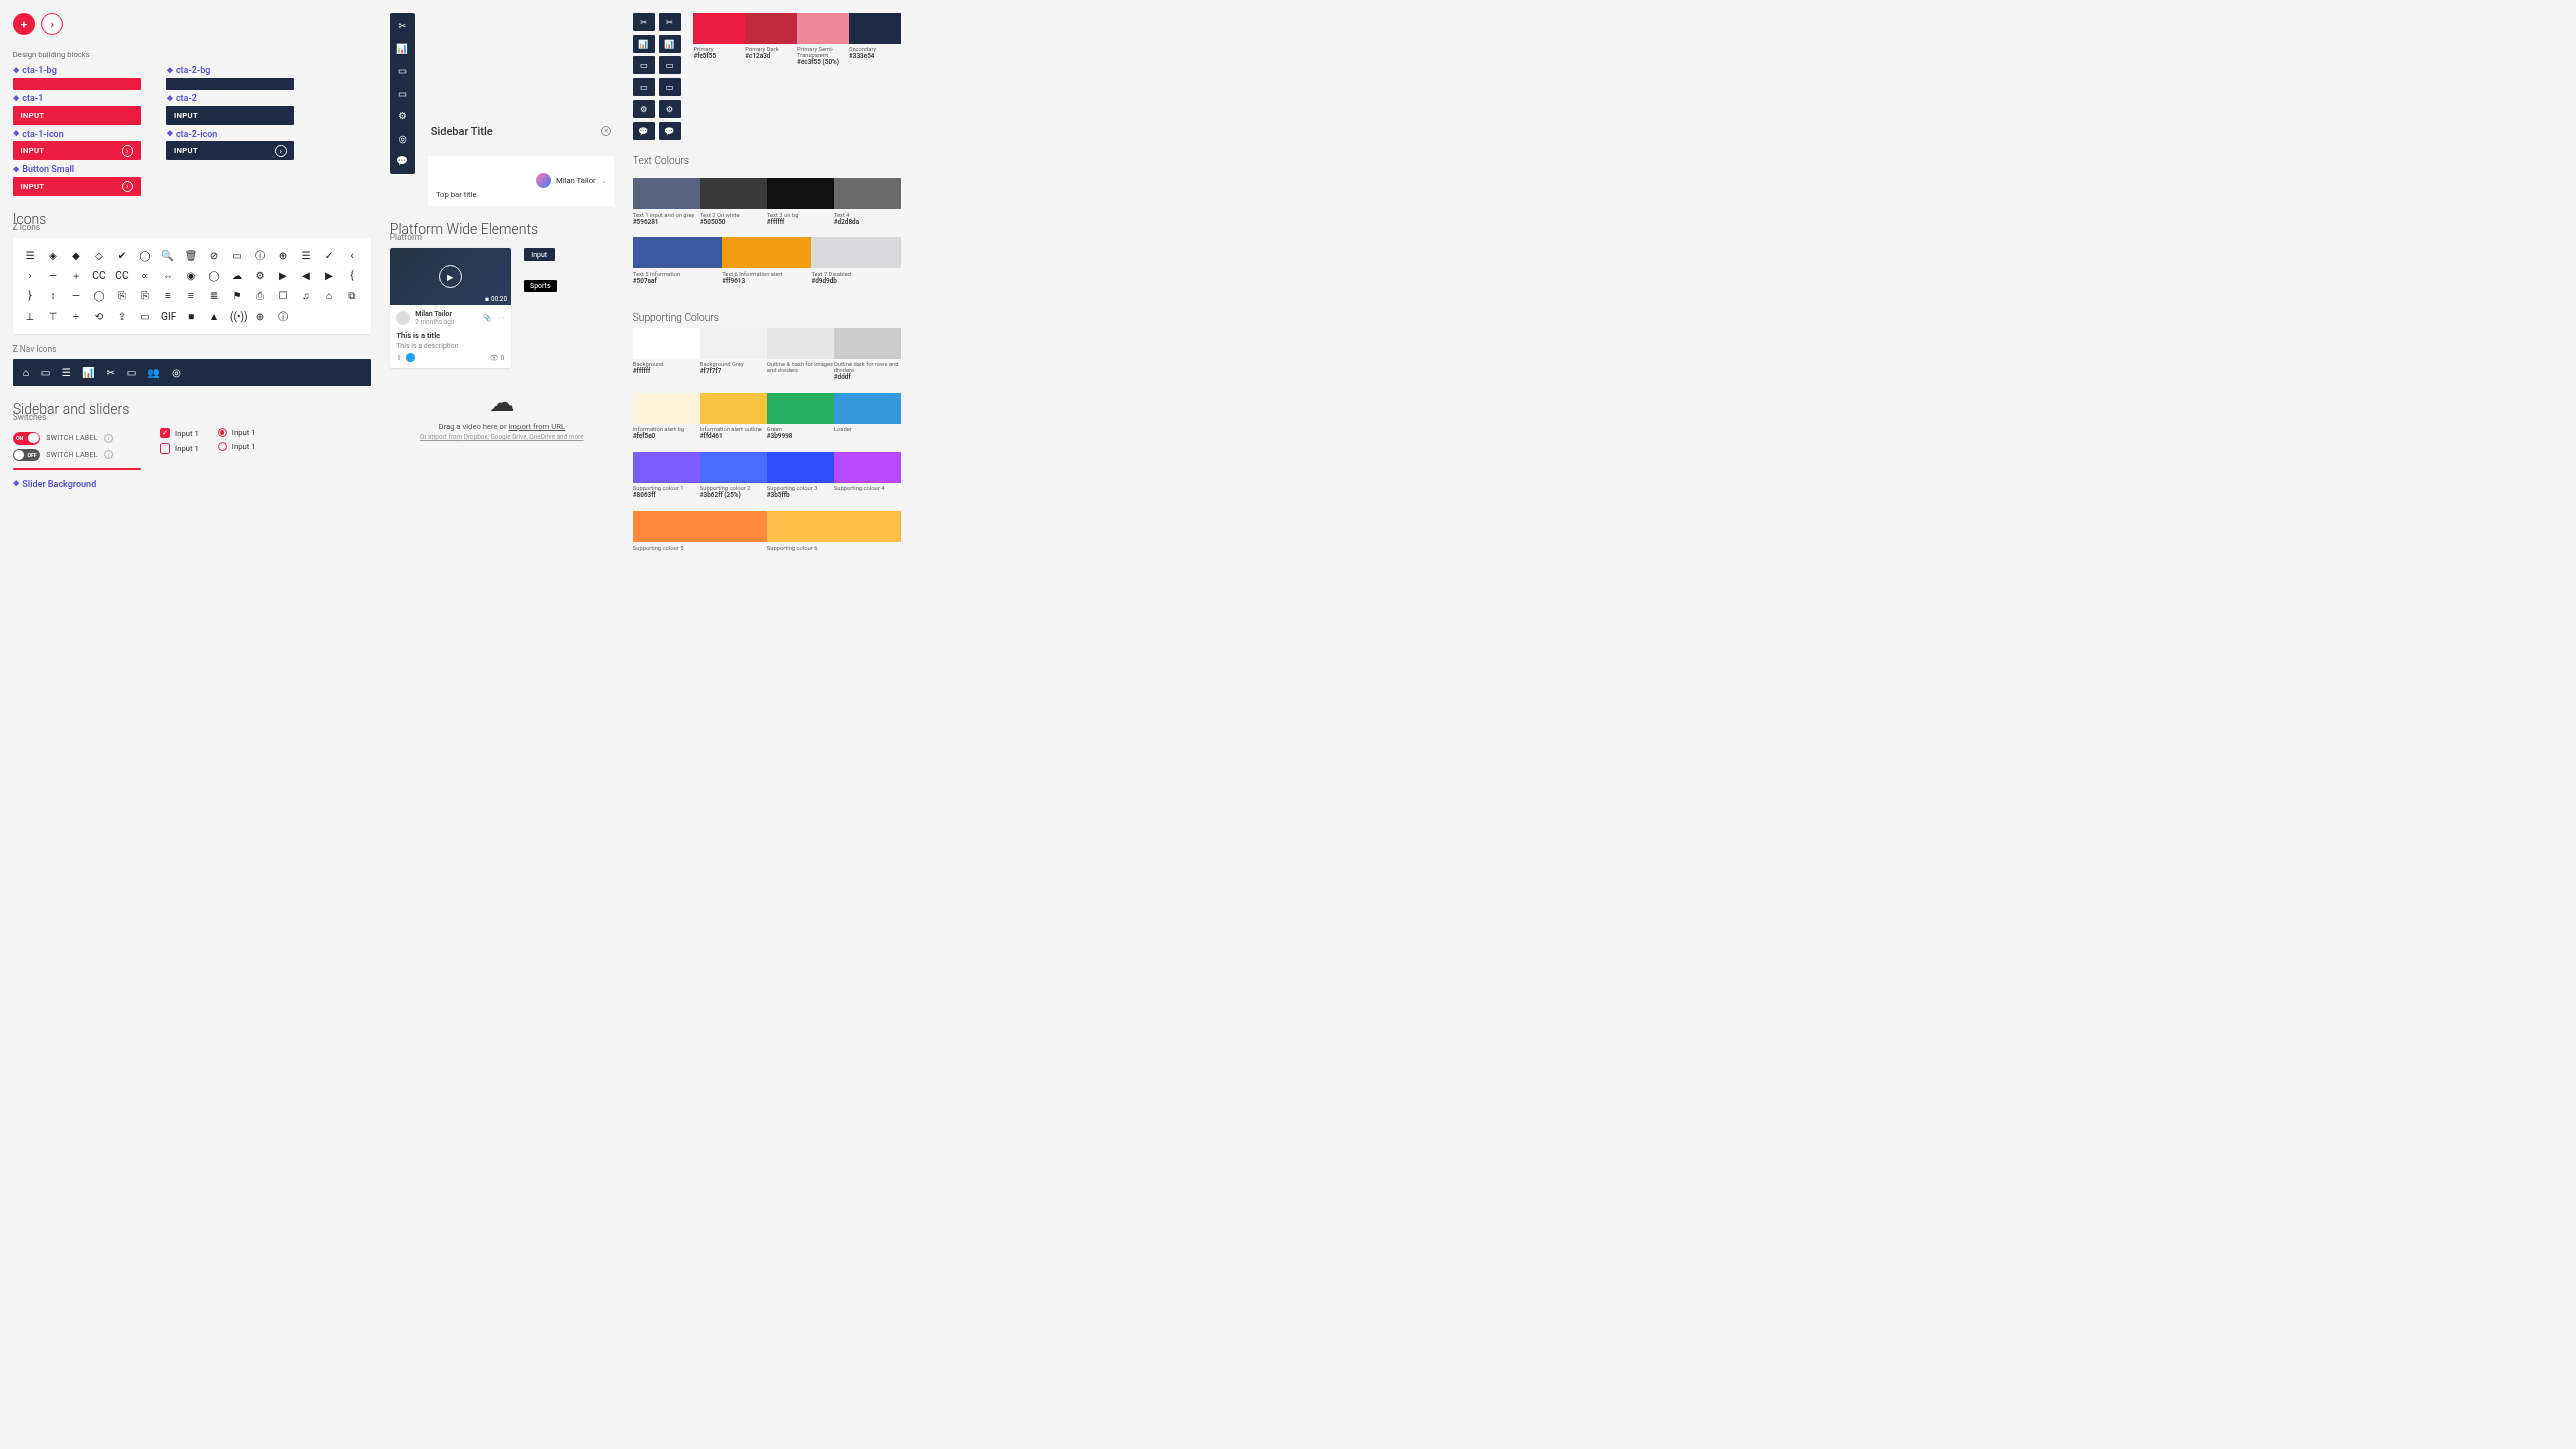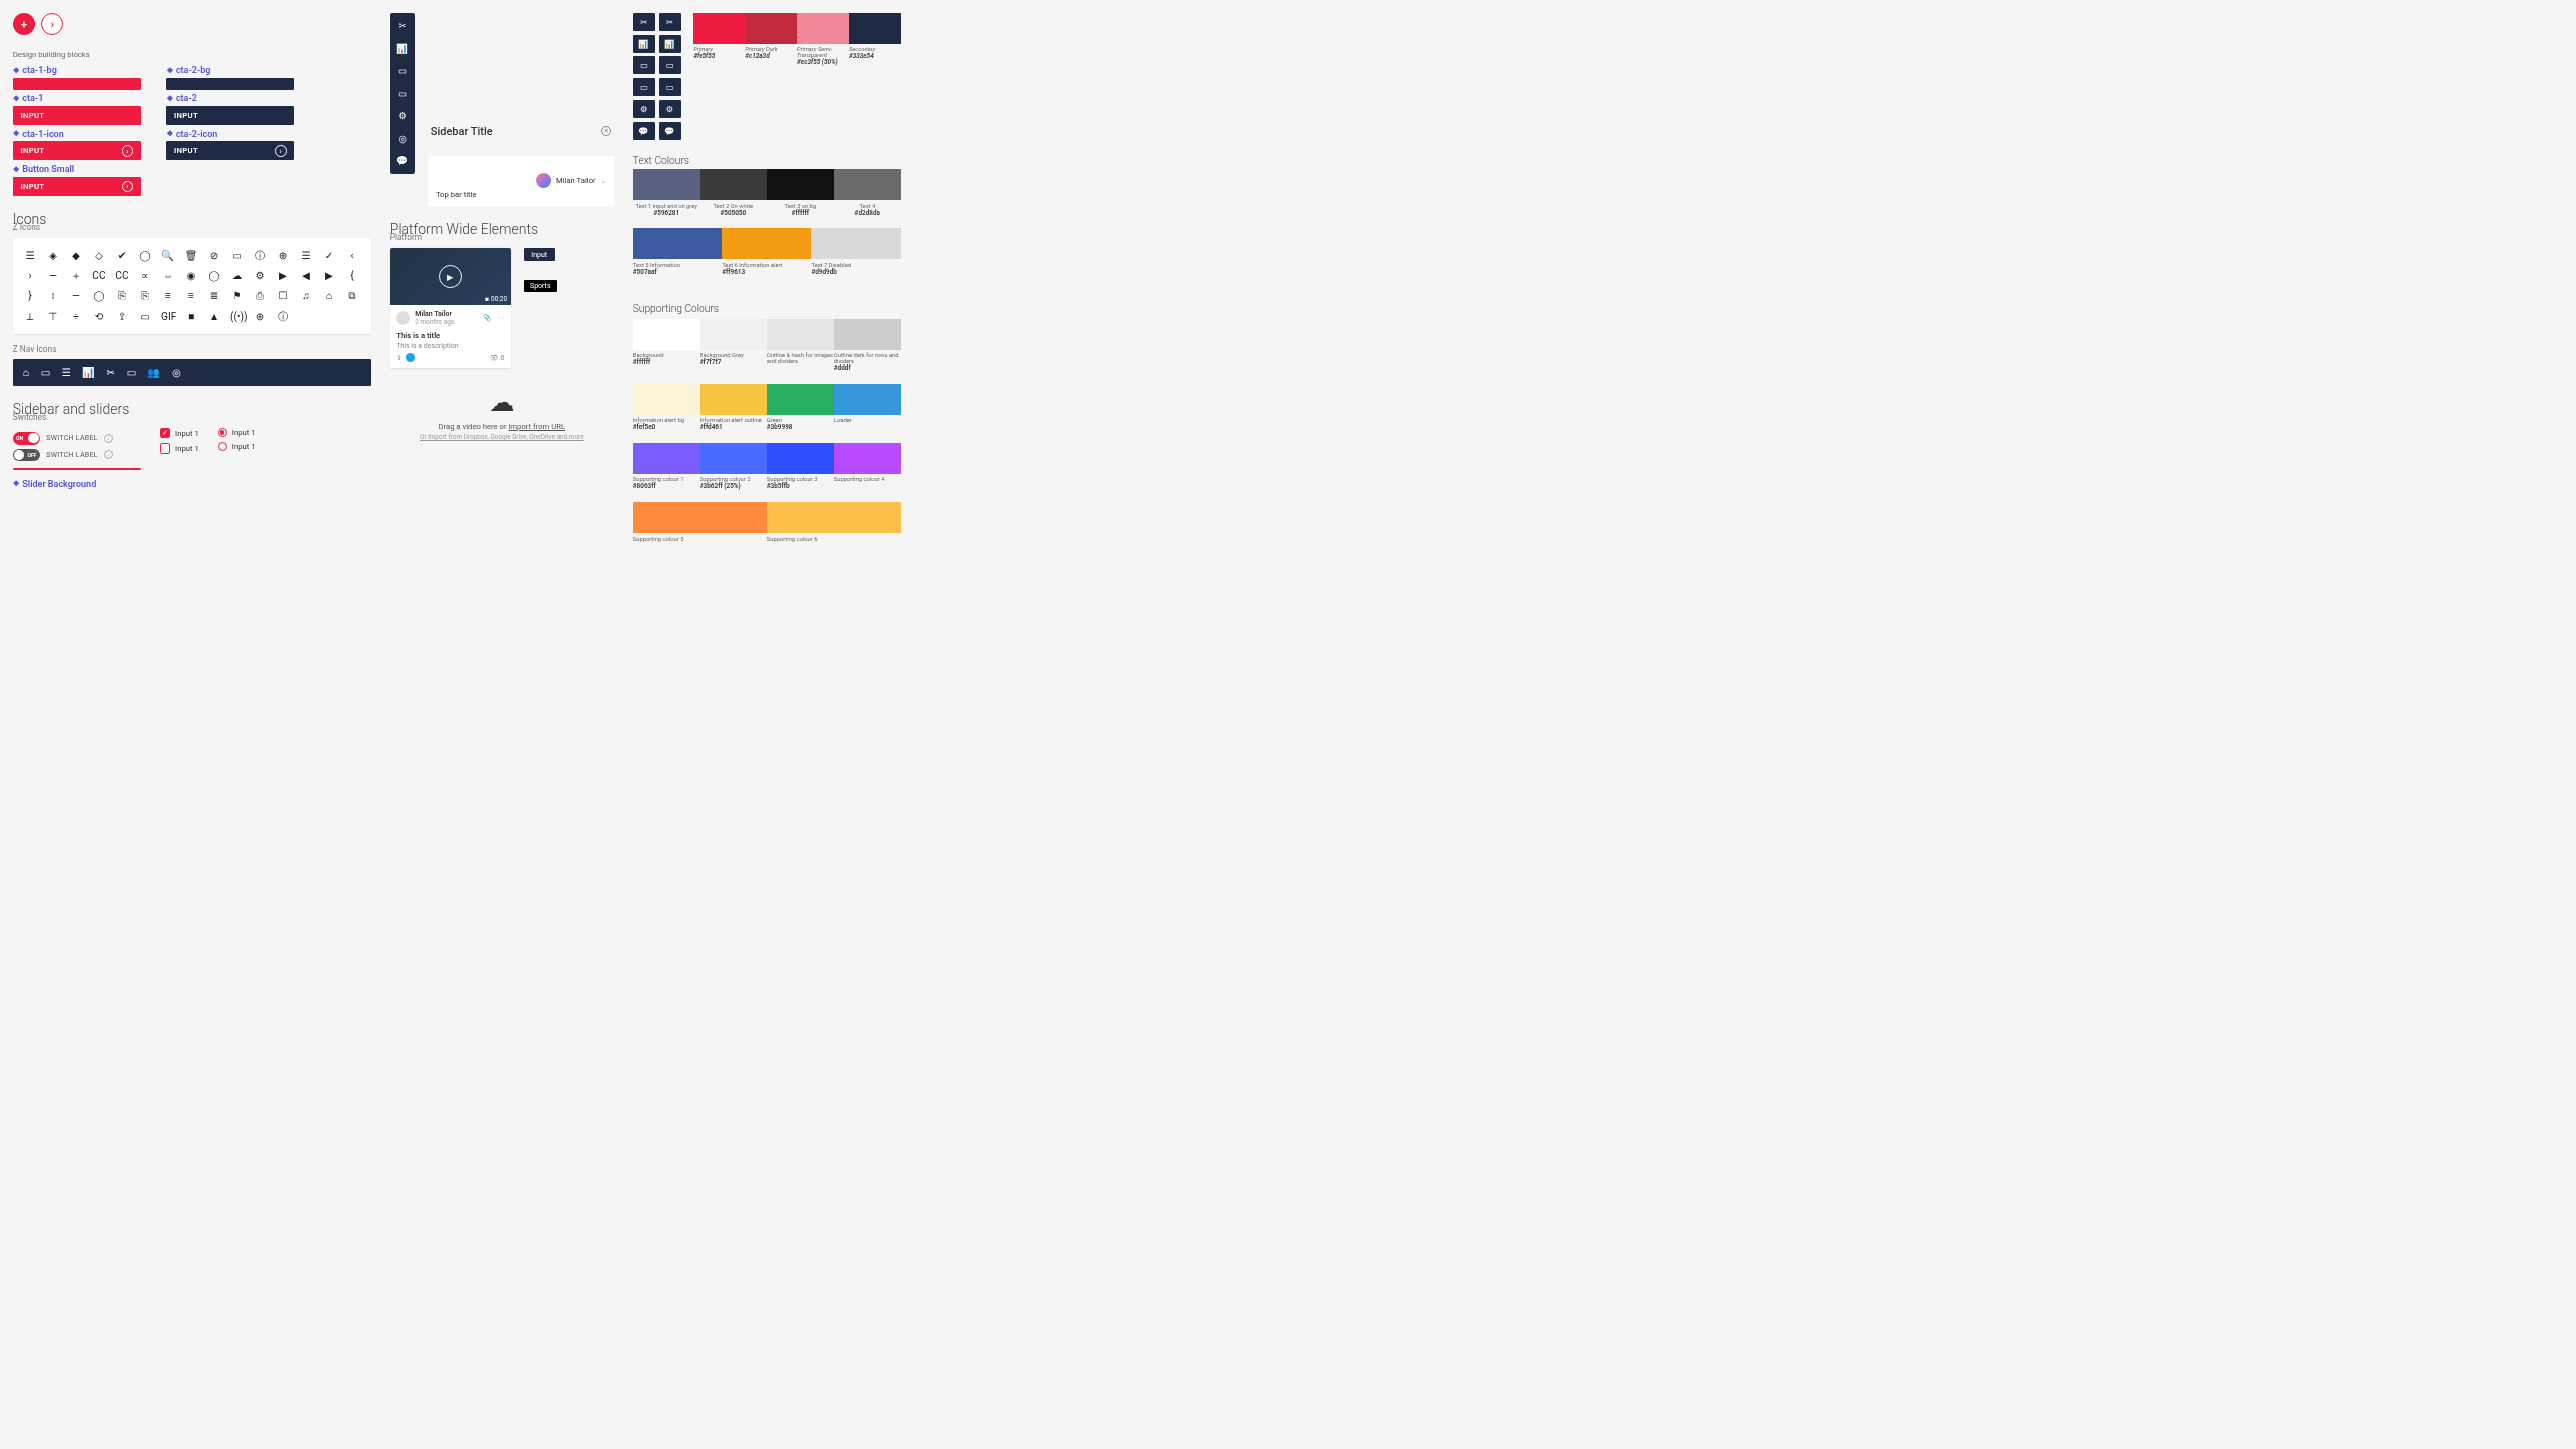--- a/index.html
+++ b/index.html
@@ -387,41 +387,41 @@
         <span>📊</span>
         <span>▭</span>
         <span>▭</span>
         <span>▭</span>
         <span>▭</span>
         <span>⚙</span>
         <span>⚙</span>
         <span>💬</span>
         <span>💬</span>
       </div>
-    <div style="flex:1;font-style:italic;">
+    <div style="flex:1;">
       <div class="swatch-group">
         <div class="swatch-row" id="primary-row">
             <div class="swatch" style="background: rgb(237, 28, 64);"></div>
             <div class="swatch" style="background: rgb(193, 42, 61);"></div>
             <div class="swatch" style="background: rgba(237, 28, 64, 0.5);"></div>
             <div class="swatch" style="background: rgb(31, 42, 68);"></div>
           </div>
         <div class="swatch-labels" id="primary-labels">
             <div><span>Primary</span><span class="hex">#fe5f55</span></div>
             <div><span>Primary Dark</span><span class="hex">#c12a3d</span></div>
             <div><span>Primary Semi-Transparent</span><span class="hex">#ec3f55 (50%)</span></div>
             <div><span>Secondary</span><span class="hex">#333e54</span></div>
           </div>
       </div>
     </div>
   </div>
 
   <div>
     <h2 class="section-title" style="font-size:10.2px;">Text Colours</h2>
-    <div class="swatch-group" style="margin-top:3px;text-align:center;">
+    <div class="swatch-group" style="margin-top:12px;">
       <div class="swatch-row" id="text-row1">
           <div class="swatch" style="background: rgb(89, 98, 129);"></div>
           <div class="swatch" style="background: rgb(58, 58, 58);"></div>
           <div class="swatch" style="background: rgb(17, 17, 17);"></div>
           <div class="swatch" style="background: rgb(106, 106, 106);"></div>
         </div>
       <div class="swatch-labels" id="text-labels1">
           <div><span>Text 1 input and on grey</span><span class="hex">#596281</span></div>
           <div><span>Text 2 On white</span><span class="hex">#505050</span></div>
           <div><span>Text 3 on bg</span><span class="hex">#ffffff</span></div>

